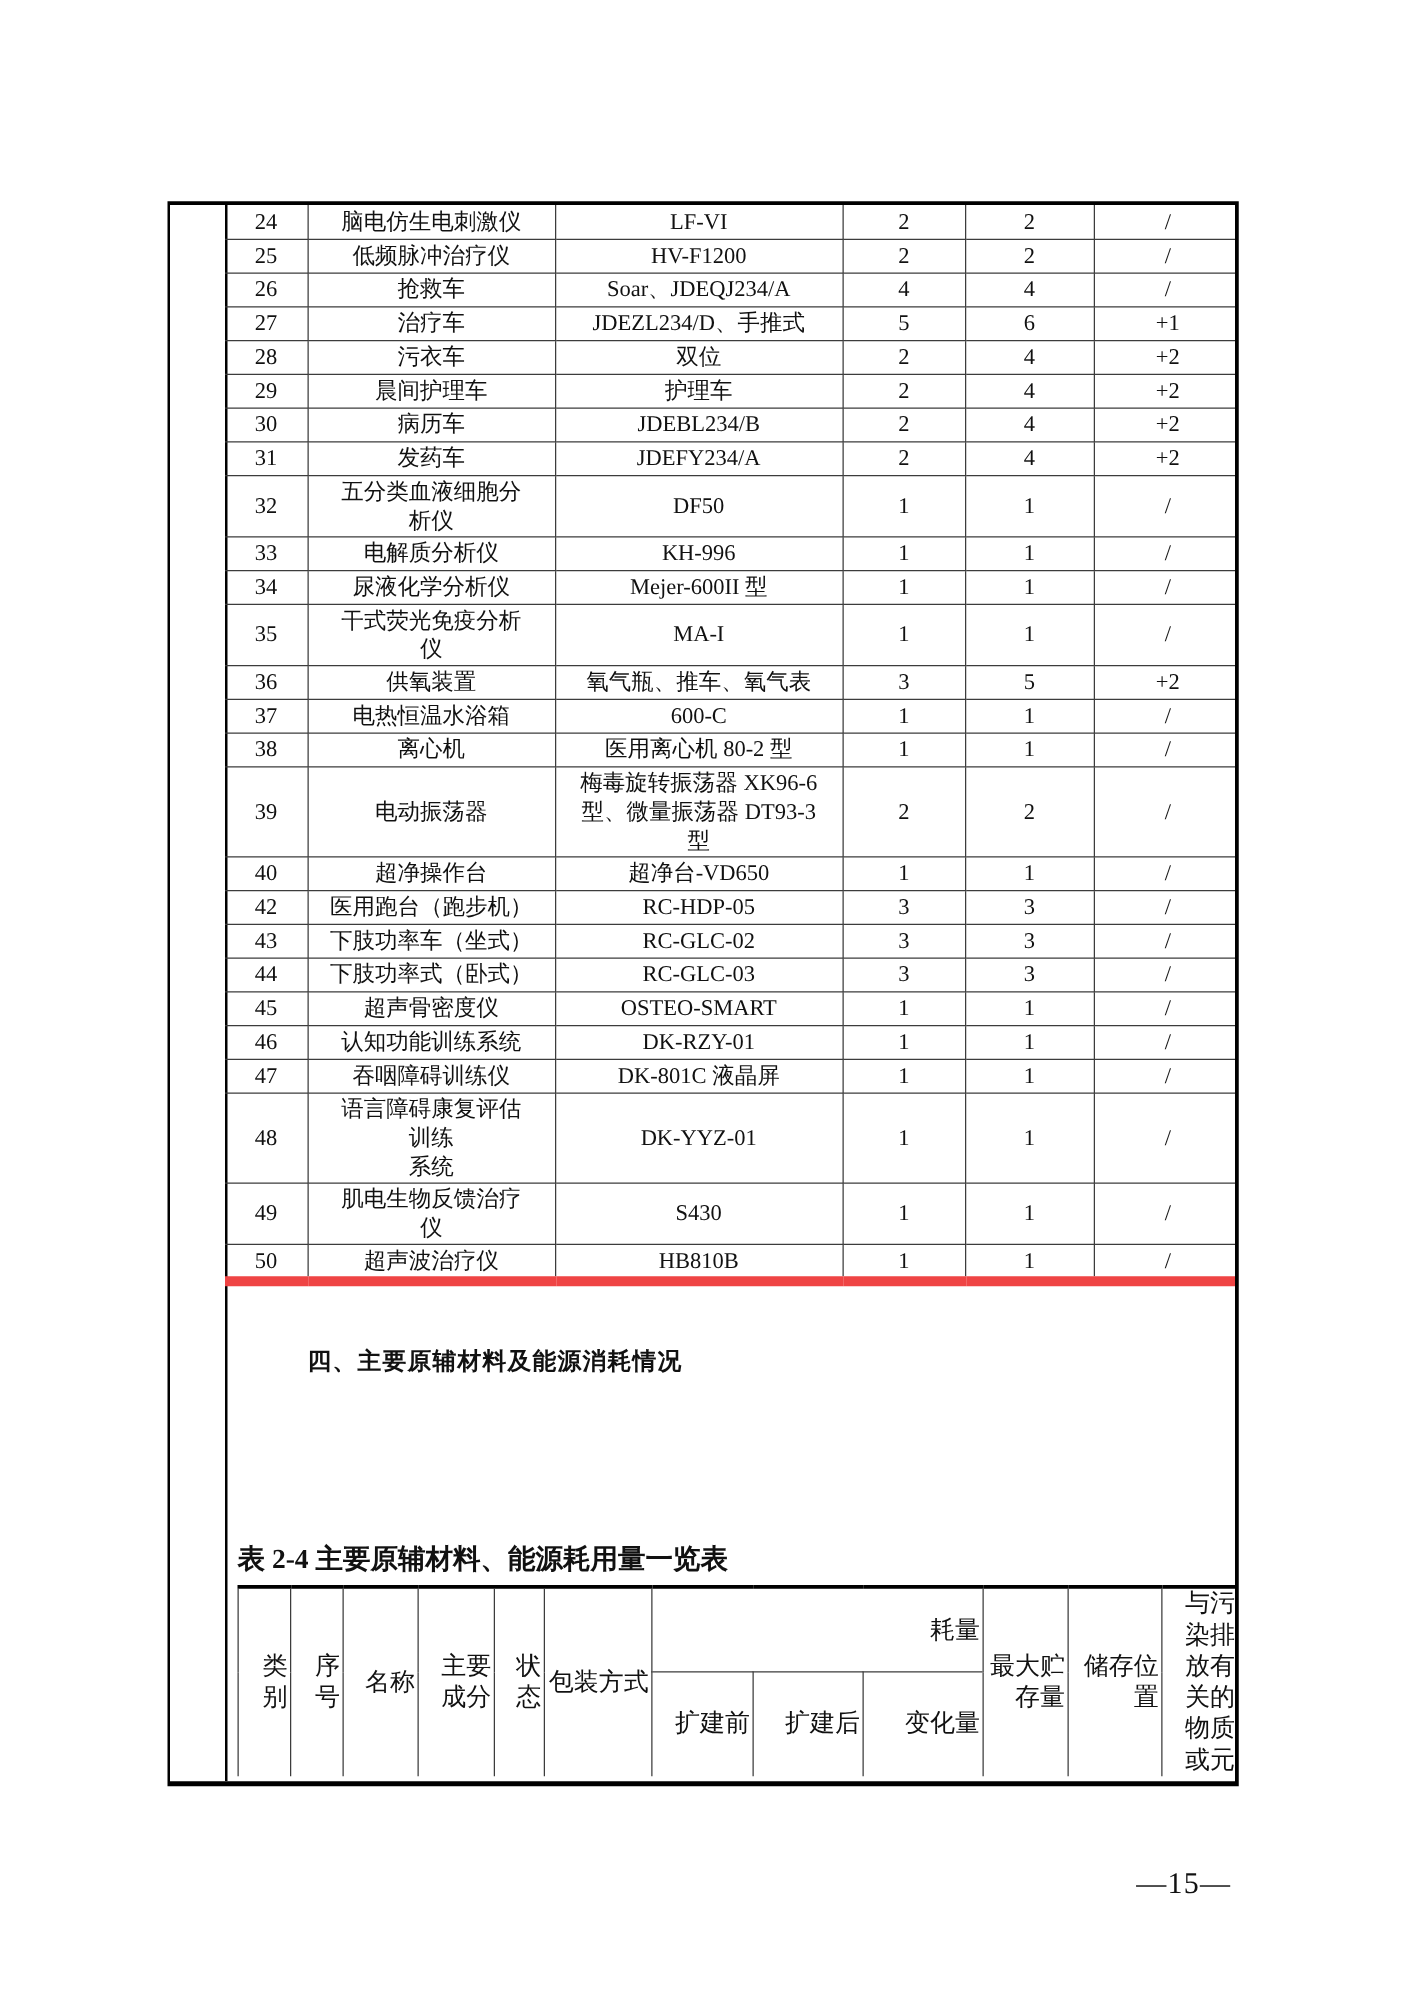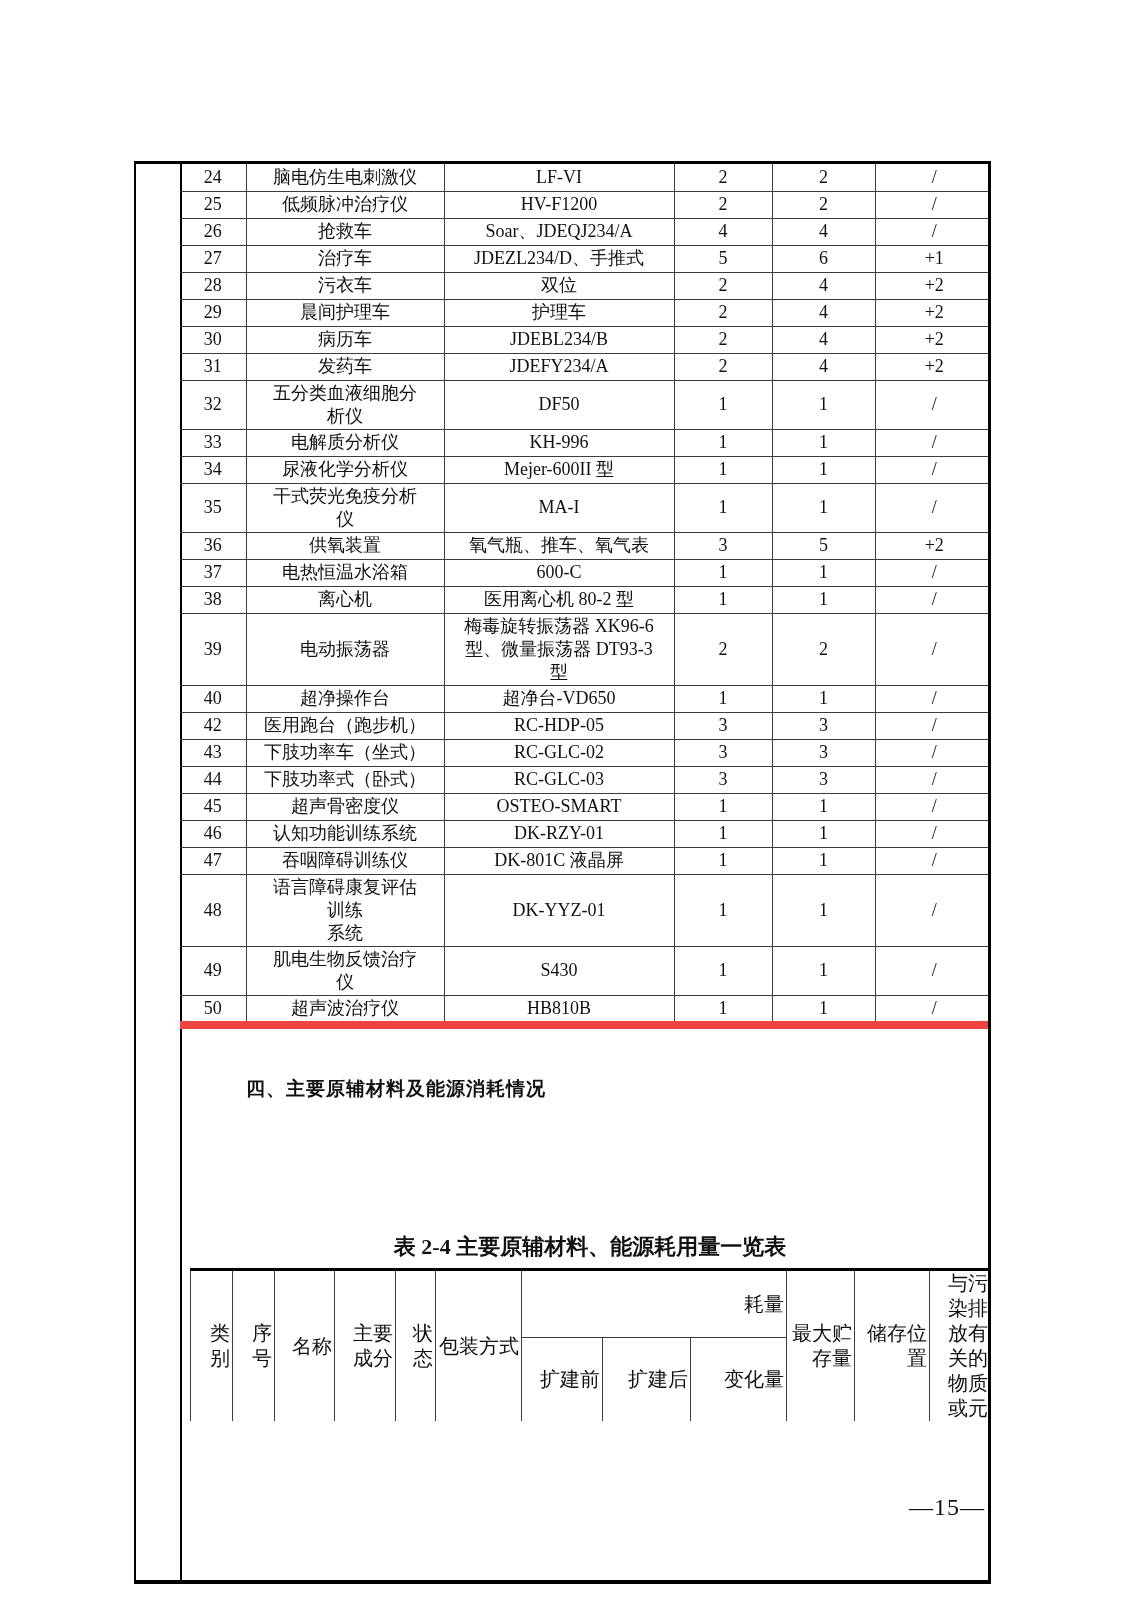--- a/index.html
+++ b/index.html
@@ -7,21 +7,21 @@
     position:relative;
     width:1131px;height:1600px;
     background:#ffffff;
     font-family:"Liberation Serif","DejaVu Serif",serif;
     color:#111;
     overflow:hidden;
   }
   .frame{
     position:absolute;
     left:134px;top:161px;
-    width:857px;height:1423px;
+    width:857px;height:1268px;
     box-sizing:border-box;
     border-left:2px solid #000;
     border-right:3px solid #000;
     border-top:3px solid #000;
     border-bottom:4px solid #000;
     overflow:hidden;
   }
   .frame-divider{
     position:absolute;
     left:44px;top:0;bottom:0;
@@ -56,21 +56,21 @@
     font-size:19px;
     font-weight:bold;
     letter-spacing:1px;
     white-space:nowrap;
   }
   
   .t2-title{
     position:absolute;
     left:54px;top:1068px;
     width:800px;
-    text-align:center;
+    text-align:left;
     font-size:22px;
     font-weight:bold;
     white-space:nowrap;
   }
   
   table.mat{
     position:absolute;left:54px;top:1104px;
     width:800px;
     border-collapse:collapse;
     table-layout:fixed;

